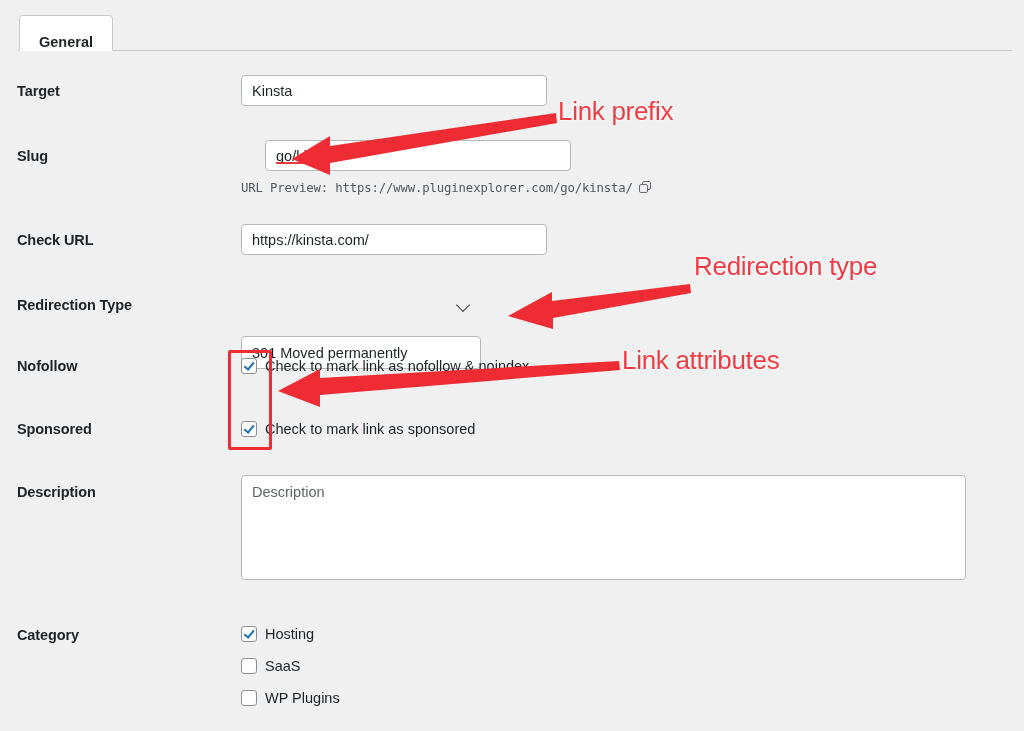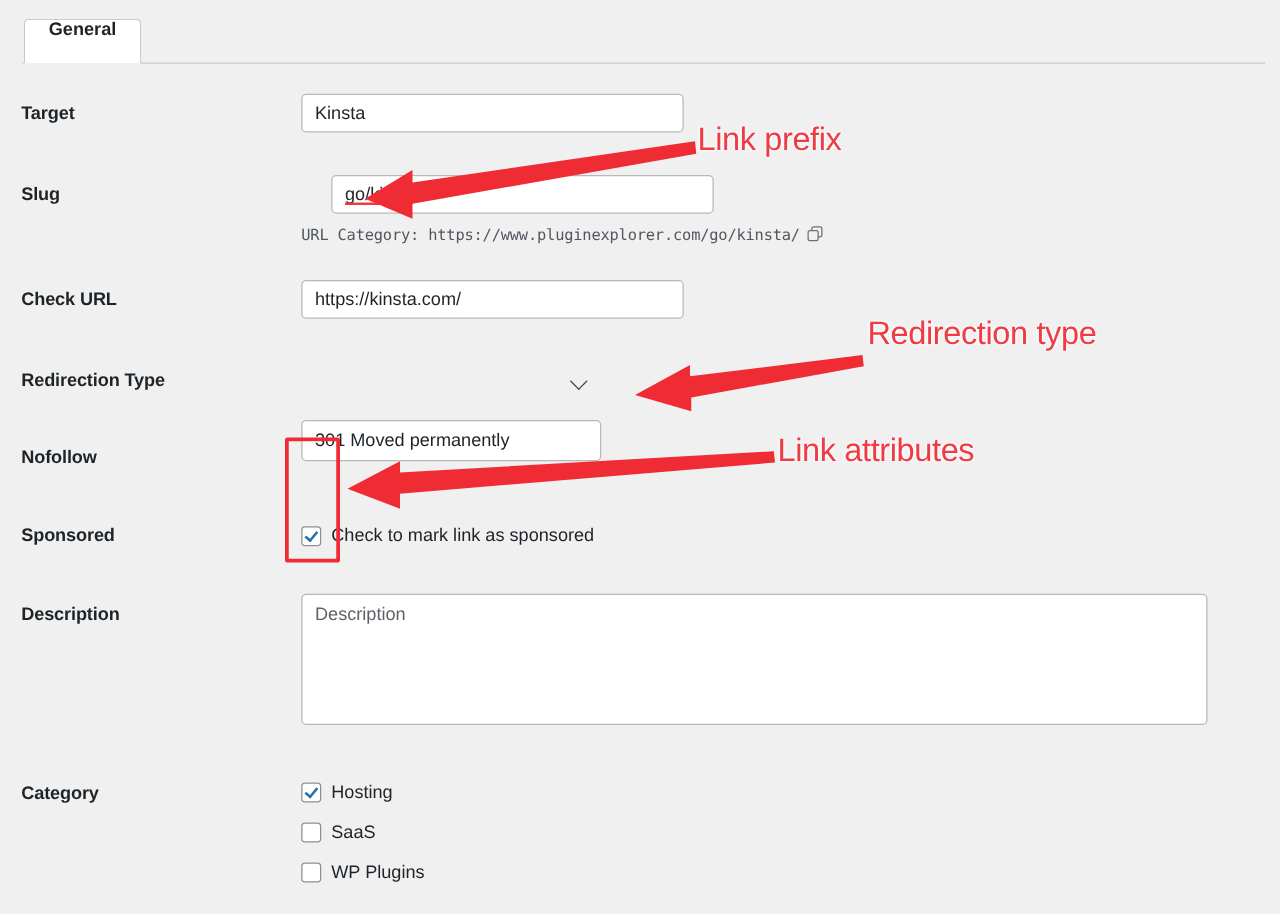--- a/index.html
+++ b/index.html
@@ -34,21 +34,21 @@
     background: #c8c9cb;
   }
   .tab {
     position: absolute;
     left: 19px;
     top: 15px;
     height: 36px;
     box-sizing: border-box;
     padding: 0 19px;
     display: flex;
-    align-items: flex-start;
+    align-items: flex-end;
     background: #ffffff;
     border: 1px solid #c8c9cb;
     border-bottom: 1px solid #ffffff;
     border-radius: 4px 4px 0 0;
     font-size: 14.5px;
     font-weight: bold;
     color: #1d2327;
     z-index: 3;
   }
 
@@ -264,21 +264,21 @@
     </div>
   </div>
 
   <div class="row" style="top:89px;height:60px;padding-left:24px;">
     <div class="label" style="top:8px;">Slug</div>
     <div class="field slug-wrap" style="top:0;">
       <input class="txt" type="text" value="go/kinsta" style="">
       <div class="slug-spell"></div>
     </div>
     <div class="url-preview" style="top:41px;">
-      <span>URL Category:</span>
+      <span>URL Preview:</span>
       <span>https://www.pluginexplorer.com/go/kinsta/</span><span class="copy-icon"><i class="back"></i><i class="front"></i></span>
     </div>
   </div>
 
   <div class="row" style="top:173px;height:48px;">
     <div class="label" style="top:8px;">Check URL</div>
     <div class="field" style="top:0;">
       <input class="txt" type="text" value="https://kinsta.com/" style="">
     </div>
   </div>
@@ -288,20 +288,24 @@
     <div class="field" style="top:0;">
       <div class="select-wrap">
         <select class="sel"><option value="301 Moved permanently">301 Moved permanently</option><option value="302 Found">302 Found</option><option value="307 Temporary redirect">307 Temporary redirect</option></select>
         <span class="chev"></span>
       </div>
     </div>
   </div>
 
   <div class="row" style="top:300px;height:40px;">
     <div class="label" style="top:7px;">Nofollow</div>
+    <div class="cbrow" style="left:241px;top:7px;">
+      <span class="cb checked"></span>
+      <span class="cblabel">Check to mark link as nofollow &amp; noindex</span>
+    </div>
   </div>
 
   <div class="row" style="top:363px;height:40px;">
     <div class="label" style="top:7px;">Sponsored</div>
     <div class="cbrow" style="left:241px;top:7px;">
       <span class="cb checked"></span>
       <span class="cblabel">Check to mark link as sponsored</span>
     </div>
   </div>
 

